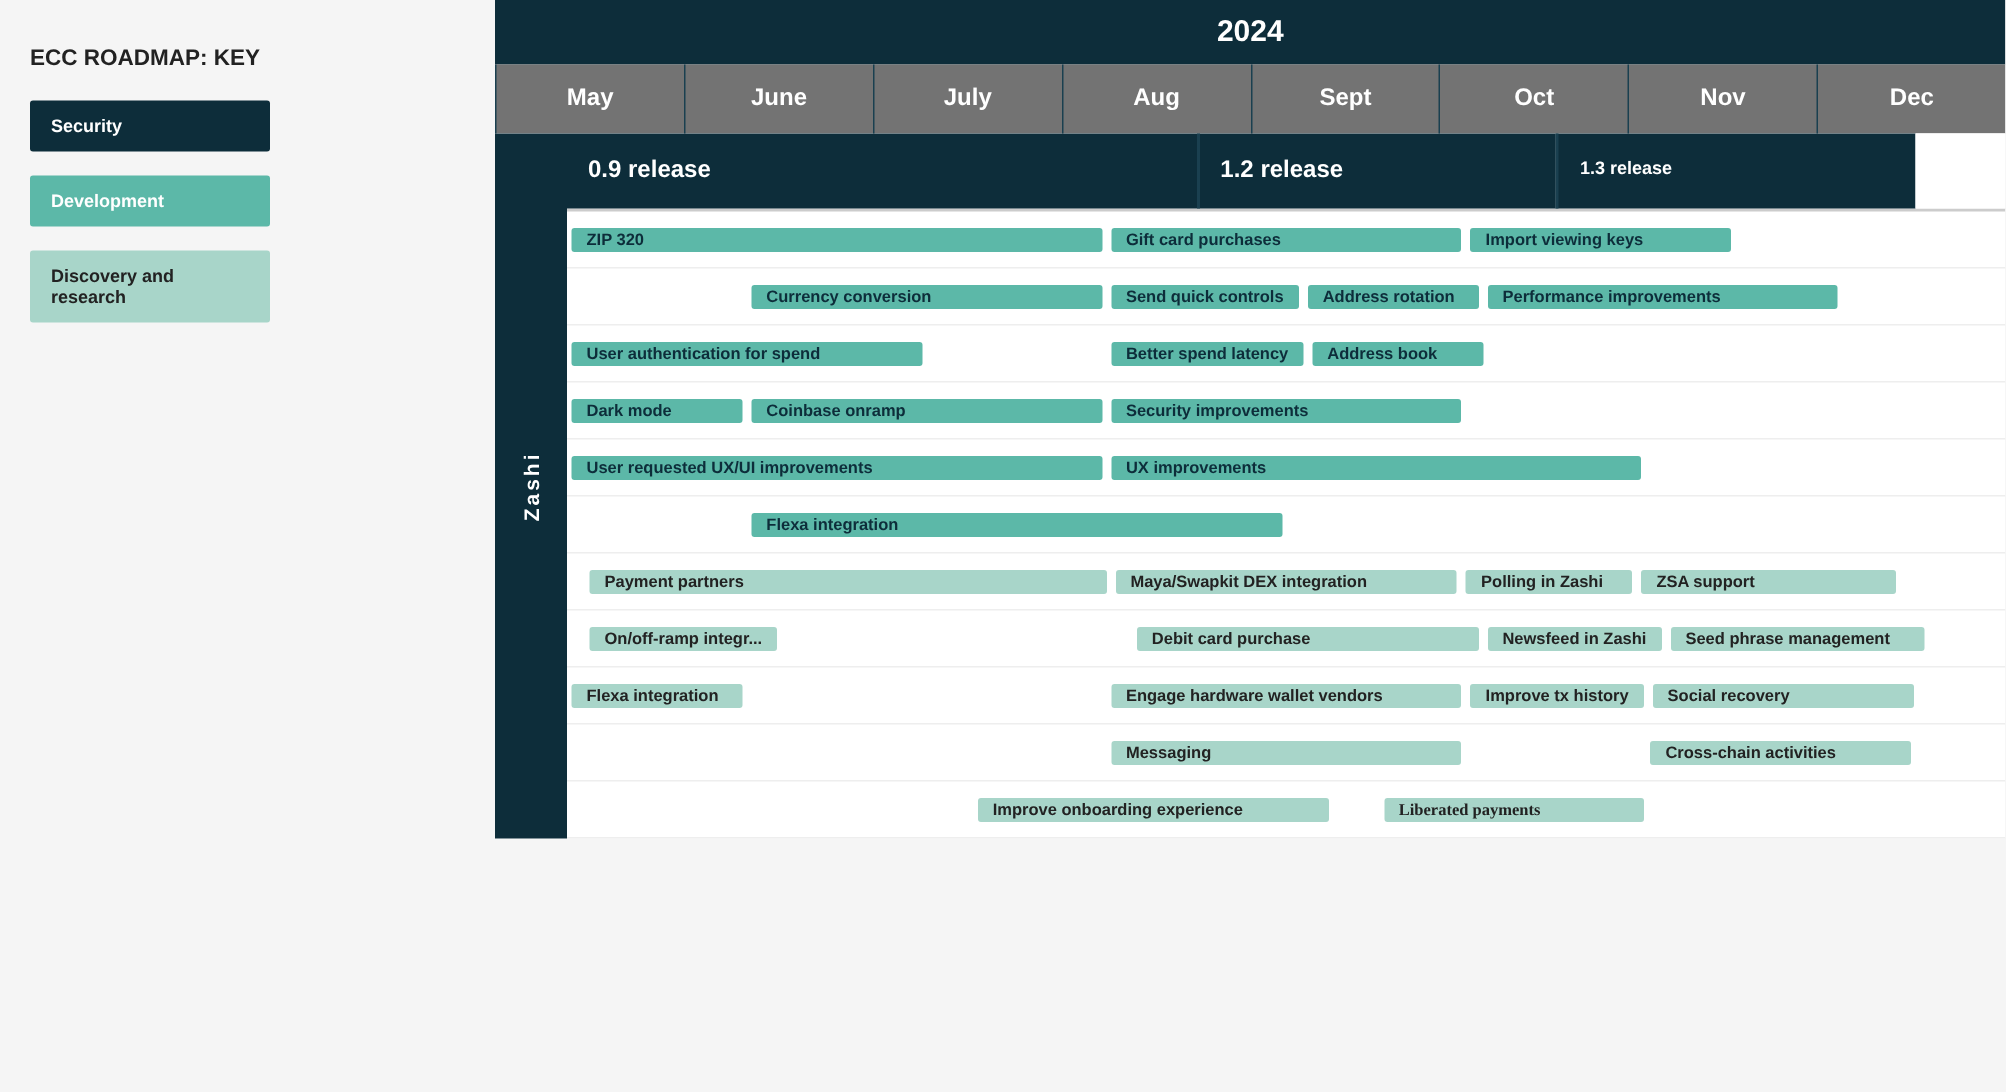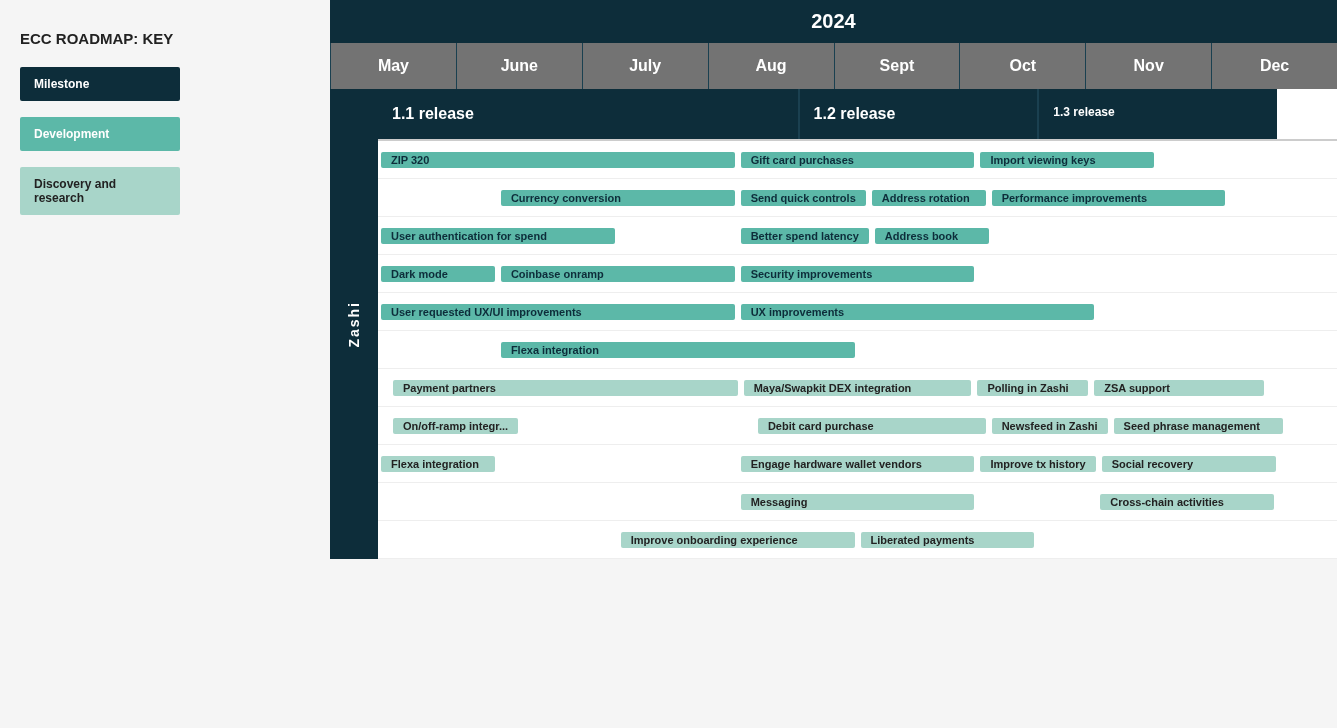--- a/index.html
+++ b/index.html
@@ -43,21 +43,21 @@
   </style>
 </head>
 <body>
 
 <div class="page">
 
   <div class="sidebar">
     <div class="sidebar-title">ECC ROADMAP: KEY</div>
     <div class="legend-item">
       <div class="legend-box legend-milestone">
-        <span>Milestone</span>
+        <span>Security</span>
       </div>
     </div>
     <div class="legend-item">
       <div class="legend-box legend-development">
         <span>Development</span>
       </div>
     </div>
     <div class="legend-item">
       <div class="legend-box legend-discovery">
         <span>Discovery and research</span>
@@ -84,21 +84,21 @@
       <div class="content-area">
 
         <div class="zashi-col">
           <div class="zashi-label">Zashi</div>
         </div>
 
         <div class="grid-content">
 
           <div style="display:flex; border-bottom:2px solid #ccc;">
             <div style="flex: 0 0 calc(100% * 3.5/8); background:#0d2d3a; color:white; font-size:16px; font-weight:bold; padding:16px 14px;">
-              <span>1.1 release</span>
+              <span>0.9 release</span>
             </div>
             <div style="flex: 0 0 calc(100% * 2/8); background:#0d2d3a; color:white; font-size:16px; font-weight:bold; padding:16px 14px; border-left:2px solid #1a4050;">
               <span>1.2 release</span>
             </div>
             <div style="flex: 0 0 calc(100% * 2/8); background:#0d2d3a; color:white; font-size:12px; font-weight:bold; padding:16px 14px; border-left:2px solid #1a4050;">
               <span>1.3 release</span>
             </div>
             <div style="flex:1; background:white;"></div>
           </div>
 
@@ -232,26 +232,26 @@
             <div style="flex: 0 0 calc(100% * 2/8); padding:3px;">
               <div class="item-box item-discovery">Messaging</div>
             </div>
             <div style="flex: 0 0 calc(100% * 1/8);"></div>
             <div style="flex: 0 0 calc(100% * 1.5/8); padding:3px;">
               <div class="item-box item-discovery">Cross-chain activities</div>
             </div>
             <div style="flex:1;"></div>
           </div>
 
-          <div style="display:flex; border-bottom:1px solid #eee; min-height:38px; align-items:center; padding:3px 0;">
+          <div style="display:flex; border-bottom:1px solid #eee; min-height:38px; align-items:center; padding:3px 0;gap:31px;">
             <div style="flex: 0 0 calc(100% * 2/8);"></div>
             <div style="flex: 0 0 calc(100% * 2/8); padding:3px;">
               <div class="item-box item-discovery">Improve onboarding experience</div>
             </div>
-            <div style="flex: 0 0 calc(100% * 1.5/8); padding:3px;">
+            <div style="flex: 0 0 calc(100% * 1.5/8); padding:3px;font-family:Liberation Serif, serif;">
               <div class="item-box item-discovery">Liberated payments</div>
             </div>
             <div style="flex:1;"></div>
           </div>
 
         </div>
       </div>
     </div>
   </div>
 </div>

